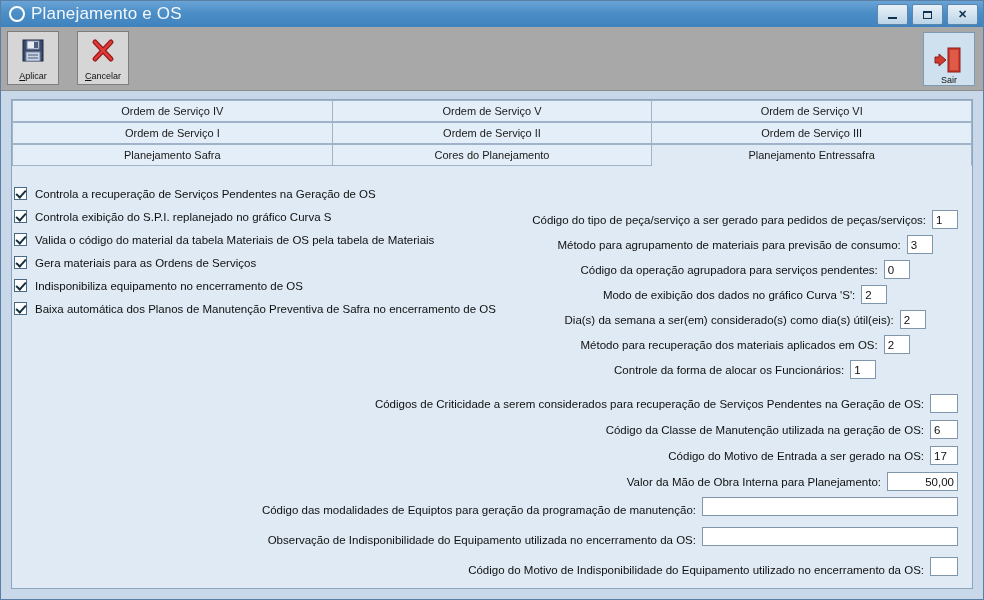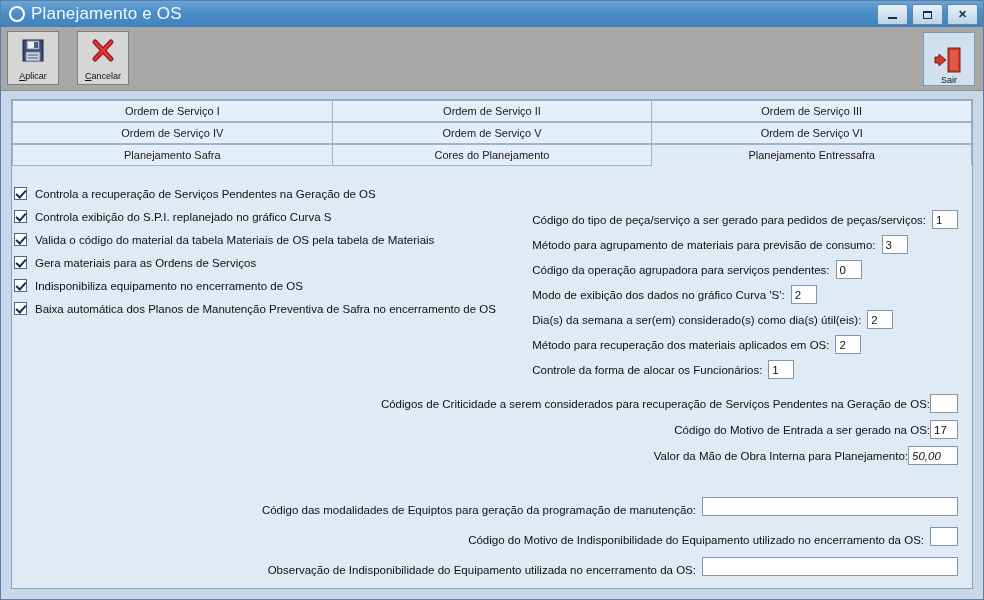--- a/index.html
+++ b/index.html
@@ -226,21 +226,21 @@
   }
 
   
   .field-rows {
     position: absolute;
     right: 14px;
     top: 44px;
     display: flex;
     flex-direction: column;
     gap: 6px;
-    align-items: flex-start;
+    align-items: center;
   }
   .field-row {
     display: flex;
     align-items: center;
     justify-content: flex-end;
     gap: 6px;
   }
   .field-label {
     font-size: 11.5px;
     color: #101010;
@@ -252,39 +252,39 @@
     border: 1px solid #7f96ab;
     background: #ffffff;
     font-family: "Liberation Sans", sans-serif;
     font-size: 11.5px;
     color: #101010;
     box-sizing: border-box;
     padding: 0 3px;
   }
   .w-small { width: 26px; }
   .w-mid { width: 28px; }
-  .w-money { width: 50px; text-align: left; font-style: italic; }
+  .w-money { width: 71px; text-align: right; }
   .w-wide { width: 256px; }
   .w-wide2 { width: 256px; }
 
   
   .long-rows {
     position: absolute;
     left: 14px;
     right: 14px;
     top: 228px;
     display: flex;
     flex-direction: column;
     gap: 7px;
   }
   .long-row {
     display: flex;
     align-items: center;
     justify-content: flex-end;
-    gap: 0;
+    gap: 6px;
   }
   .bottom-rows {
     position: absolute;
     left: 14px;
     right: 14px;
     bottom: 12px;
     display: flex;
     flex-direction: column;
     gap: 11px;
   }
@@ -363,28 +363,28 @@
       </div>
       <div class="lbl">Sair</div>
     </div>
   </div>
 
   <div class="content-area">
     <div class="tab-panel">
 
       <div class="tab-rows">
         <div class="tab-row">
+          <div class="tab">Ordem de Serviço IV</div>
+          <div class="tab">Ordem de Serviço V</div>
+          <div class="tab">Ordem de Serviço VI</div>
+        </div>
+        <div class="tab-row">
           <div class="tab">Ordem de Serviço I</div>
           <div class="tab">Ordem de Serviço II</div>
           <div class="tab">Ordem de Serviço III</div>
-        </div>
-        <div class="tab-row">
-          <div class="tab">Ordem de Serviço IV</div>
-          <div class="tab">Ordem de Serviço V</div>
-          <div class="tab">Ordem de Serviço VI</div>
         </div>
         <div class="tab-row">
           <div class="tab">Planejamento Safra</div>
           <div class="tab">Cores do Planejamento</div>
           <div class="tab selected">Planejamento Entressafra</div>
         </div>
       </div>
 
       <div class="page-body">
 
@@ -445,40 +445,44 @@
             <input class="fld w-small" value="1" style="">
           </div>
         </div>
 
         <div class="long-rows">
           <div class="long-row">
             <div class="field-label">Códigos de Criticidade a serem considerados para recuperação de Serviços Pendentes na Geração de OS:</div>
             <input class="fld w-mid" value="" style="">
           </div>
           <div class="long-row">
+            <div class="field-label">Código da Classe de Manutenção utilizada na geração de OS:</div>
+            <input class="fld w-mid" value="6" style="">
+          </div>
+          <div class="long-row">
             <div class="field-label">Código do Motivo de Entrada a ser gerado na OS:</div>
             <input class="fld w-mid" value="17" style="">
           </div>
           <div class="long-row">
             <div class="field-label">Valor da Mão de Obra Interna para Planejamento:</div>
             <input class="fld w-money" value="50,00" style="">
           </div>
         </div>
 
         <div class="bottom-rows">
           <div class="bottom-row">
             <div class="field-label">Código das modalidades de Equiptos para geração da programação de manutenção:</div>
             <input class="fld w-wide" value="" style="">
           </div>
           <div class="bottom-row">
+            <div class="field-label">Observação de Indisponibilidade do Equipamento utilizada no encerramento da OS:</div>
+            <input class="fld w-wide2" value="" style="">
+          </div>
+          <div class="bottom-row">
             <div class="field-label">Código do Motivo de Indisponibilidade do Equipamento utilizado no encerramento da OS:</div>
             <input class="fld w-mid" value="" style="">
-          </div>
-          <div class="bottom-row">
-            <div class="field-label">Observação de Indisponibilidade do Equipamento utilizada no encerramento da OS:</div>
-            <input class="fld w-wide2" value="" style="">
           </div>
         </div>
 
       </div>
     </div>
   </div>
 </div>
 
 </body></html>

